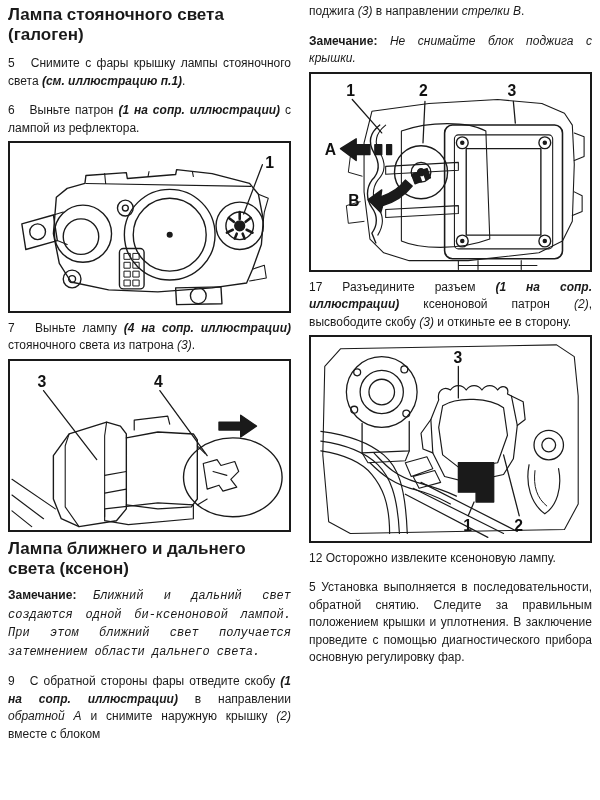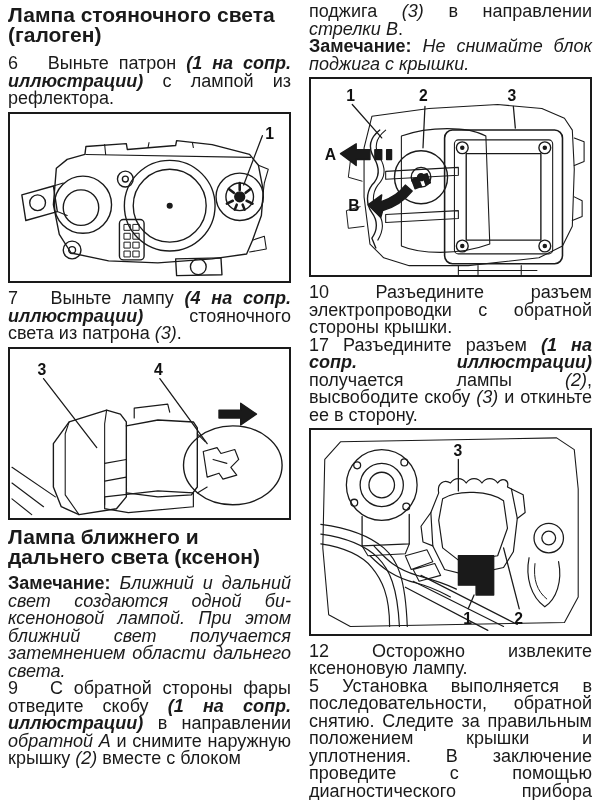--- a/index.html
+++ b/index.html
@@ -6,27 +6,27 @@
   html,body { width:600px; height:800px; }
   body {
     background:#ffffff;
     color:#1a1a1a;
     font-family:"Liberation Sans", sans-serif;
     overflow:hidden;
   }
   .page { display:flex; gap:18px; padding:3px 8px 0 8px; }
   .col { width:283px; flex:0 0 283px; }
   .t {
-    font-size:18px;
+    font-size:12px;
     line-height:17.5px;
     text-align:justify;
   }
-  .t + .t { margin-top:0; }
+  .t + .t { margin-top:12px; }
   .h {
-    font-size:21px;
+    font-size:17px;
     line-height:20px;
     font-weight:700;
     margin:2px 0 10px 0;
   }
   .h2 { margin-bottom:8px; }
   .fig {
     border:2.5px solid #1a1a1a;
     margin:4px 0 7px 0;
     background:#fff;
   }
@@ -41,20 +41,21 @@
 </style>
 </head>
 <body>
 
 <div class="page">
 
   <div class="col">
 
     <h2 class="h">Лампа стояночного света (галоген)</h2>
 
+    <p class="t"><span>5&nbsp;&nbsp;&nbsp;Снимите с фары крышку лампы стояночного света </span><span style="font-weight: 700; font-style: italic;">(см. иллюстрацию п.1)</span><span>.</span></p>
     <p class="t"><span>6&nbsp;&nbsp;&nbsp;Выньте патрон </span><span style="font-weight: 700; font-style: italic;">(1 на сопр. иллюстрации)</span><span> с лампой из рефлектора.</span></p>
 
     <figure class="fig">
       <svg viewBox="0 0 283 170">
         <g class="lw" stroke-width="1.4">
           <path d="M47,55 L58,46 L76,41 L77,33 L118,30 L119,36 L168,32 L169,27 L205,31 L243,41 L252,52 L257,78 L255,103 L246,128 L240,142 L205,147 L150,151 L100,149 L62,141 L50,122 L44,92 Z"></path>
           <path d="M96,31 L97,41 M140,34 L141,29 M185,29 L186,34 M77,41 L244,44" stroke-width="1.1"></path>
           <path d="M12,82 L44,73 L48,99 L16,108 Z"></path>
           <circle cx="28" cy="90" r="8"></circle>
           <path d="M44,73 L54,70 M48,99 L58,103" stroke-width="1.1"></path>
@@ -114,21 +115,21 @@
           <path d="M206,112 L220,116" stroke-width="1.1"></path>
           <path d="M2,120 L46,150 M2,136 L34,160 M2,152 L22,168" stroke-width="1.2"></path>
         </g>
         <text class="callout" x="28" y="26">3</text>
         <text class="callout" x="146" y="26">4</text>
       </svg>
     </figure>
 
     <h2 class="h h2">Лампа ближнего и дальнего света (ксенон)</h2>
 
-    <p class="t"><span style="font-weight: 700;">Замечание: </span><span style="font-style: italic;">Ближний и дальний свет создаются одной би-ксеноновой лампой. При этом ближний свет получается затемнением области дальнего света.</span></p>
+    <p class="t"><span style="font-weight: 700;">Замечание: </span><span style="font-style: italic; font-family: Liberation Mono, monospace;">Ближний и дальний свет создаются одной би-ксеноновой лампой. При этом ближний свет получается затемнением области дальнего света.</span></p>
     <p class="t"><span>9&nbsp;&nbsp;&nbsp;С обратной стороны фары отведите скобу </span><span style="font-weight: 700; font-style: italic;">(1 на сопр. иллюстрации)</span><span> в направлении </span><span style="font-style: italic;">обратной А</span><span> и снимите наружную крышку </span><span style="font-style: italic;">(2)</span><span> вместе с блоком</span></p>
   </div>
 
   <div class="col">
 
     <p class="t"><span>поджига </span><span style="font-style: italic;">(3)</span><span> в направлении </span><span style="font-style: italic;">стрелки В</span><span>.</span></p>
     <p class="t"><span style="font-weight: 700;">Замечание: </span><span style="font-style: italic;">Не снимайте блок поджига с крышки.</span></p>
 
     <figure class="fig">
       <svg viewBox="0 0 284 200">
@@ -166,22 +167,21 @@
           <path d="M206,28 L208,50" stroke-width="1.3"></path>
         </g>
         <text class="callout" x="36" y="22">1</text>
         <text class="callout" x="110" y="22">2</text>
         <text class="callout" x="200" y="22">3</text>
         <text class="callout" x="14" y="82">A</text>
         <text class="callout" x="38" y="134">B</text>
       </svg>
     </figure>
 
-    <p class="t"><span>10 Разъедините разъем электропроводки с обратной стороны крышки.</span></p>
-    <p class="t"><span>17 Разъедините разъем </span><span style="font-weight: 700; font-style: italic;">(1 на сопр. иллюстрации)</span><span> получается лампы </span><span style="font-style: italic;">(2)</span><span>, высвободите скобу </span><span style="font-style: italic;">(3)</span><span> и откиньте ее в сторону.</span></p>
+    <p class="t"><span>17 Разъедините разъем </span><span style="font-weight: 700; font-style: italic;">(1 на сопр. иллюстрации)</span><span> ксеноновой патрон </span><span style="font-style: italic;">(2)</span><span>, высвободите скобу </span><span style="font-style: italic;">(3)</span><span> и откиньте ее в сторону.</span></p>
 
     <figure class="fig">
       <svg viewBox="0 0 284 207">
         <g class="lw" stroke-width="1.3">
           <path d="M14,30 L30,12 L250,8 L268,20 L272,60 L272,170 L258,196 L40,200 L18,188 L12,120 Z" stroke-width="1.1"></path>
           <circle cx="72" cy="56" r="36"></circle>
           <circle cx="72" cy="56" r="22"></circle>
           <circle cx="72" cy="56" r="13"></circle>
           <circle cx="47" cy="36" r="3.5"></circle>
             <circle cx="95" cy="33" r="3.5"></circle>

